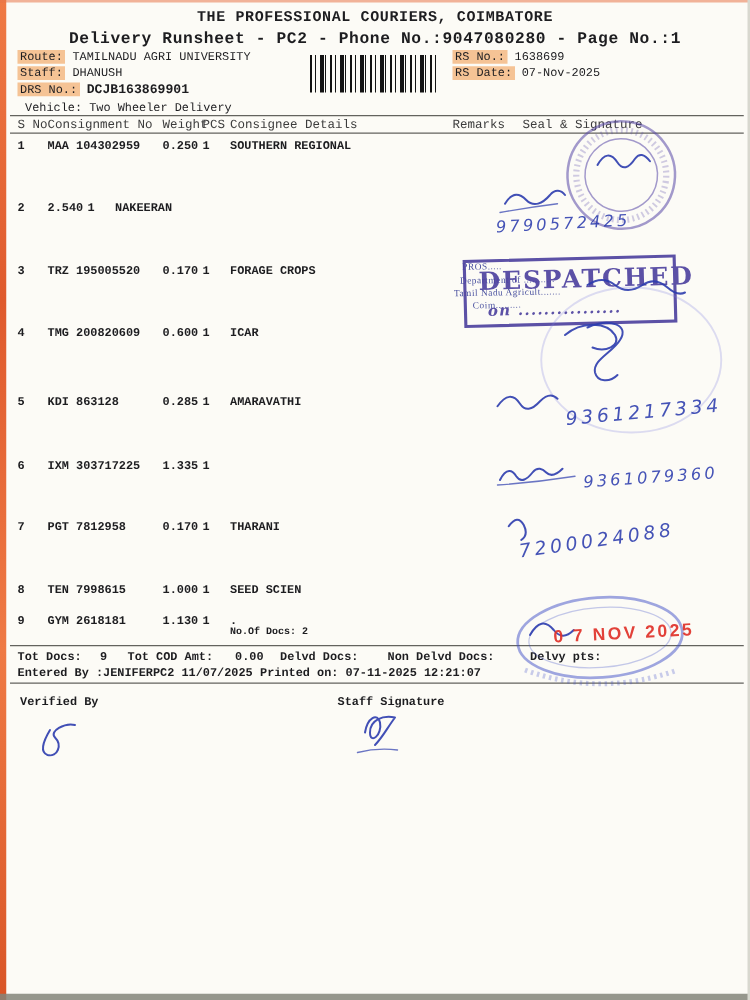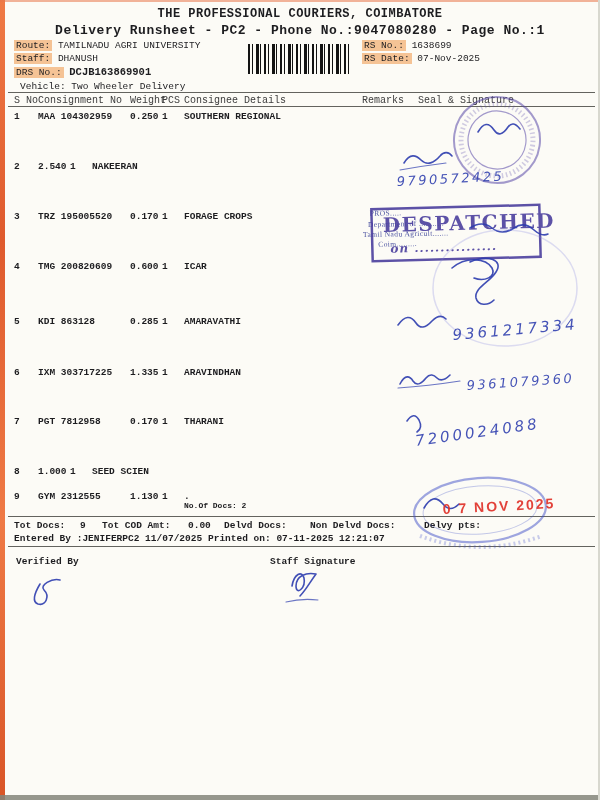--- a/index.html
+++ b/index.html
@@ -136,38 +136,38 @@
       <span class="c con">KDI 863128</span>
       <span class="c wt">0.285</span>
       <span class="c pcs">1</span>
       <span class="c cons">AMARAVATHI</span>
     </div>
     <div class="trow">
       <span class="c sno">6</span>
       <span class="c con">IXM 303717225</span>
       <span class="c wt">1.335</span>
       <span class="c pcs">1</span>
-      <span class="c cons">ARAVINDHAN</span>
     </div>
     <div class="trow">
       <span class="c sno">7</span>
       <span class="c con">PGT 7812958</span>
       <span class="c wt">0.170</span>
       <span class="c pcs">1</span>
       <span class="c cons">THARANI</span>
     </div>
     <div class="trow">
       <span class="c sno">8</span>
+      <span class="c con">TEN 7998615</span>
       <span class="c wt">1.000</span>
       <span class="c pcs">1</span>
       <span class="c cons">SEED SCIEN</span>
     </div>
     <div class="trow">
       <span class="c sno">9</span>
-      <span class="c con">GYM 2312555</span>
+      <span class="c con">GYM 2618181</span>
       <span class="c wt">1.130</span>
       <span class="c pcs">1</span>
       <span class="c cons">.</span>
     </div>
   </div>
 
   <div class="docs-note">No.Of Docs: 2</div>
 
   <div class="rule r3"></div>
 

